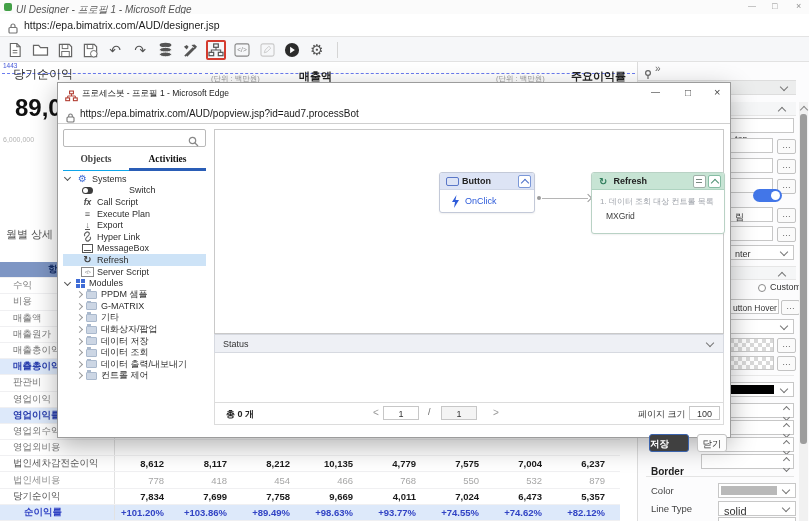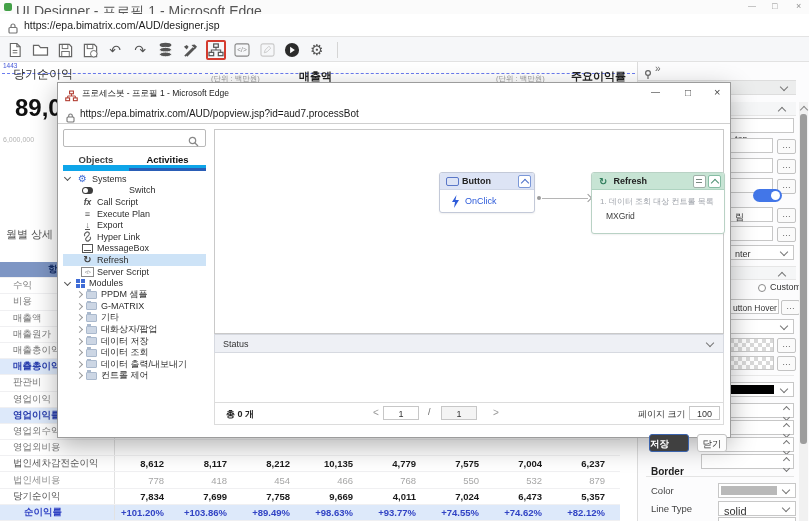--- a/index.html
+++ b/index.html
@@ -74,21 +74,21 @@
     border-bottom:1px solid #cfd6e6;border-radius:2px 2px 0 0;position:relative;}
   .minibox{position:absolute;width:11px;height:11px;border:1px solid #9db4dd;background:#fff;border-radius:2px;top:2px;}
 </style>
 </head>
 <body>
 
 <div id="screen">
 
   <div class="abs" style="left:0;top:0;width:809px;height:14px;background:#fbfbfb;">
     <span class="abs" style="left:4px;top:3px;width:8px;height:8px;background:#43a047;border-radius:2px;"></span>
-    <span class="abs" style="left:16px;top:2.5px;font-size:14px;color:#555;">UI Designer - 프로필 1 - Microsoft Edge</span>
+    <span class="abs" style="left:16px;top:2.5px;font-size:10px;color:#555;font-style:italic;">UI Designer - 프로필 1 - Microsoft Edge</span>
     <span class="abs" style="left:748px;top:1px;font-size:8px;color:#909090;">—</span>
     <span class="abs" style="left:772px;top:1px;font-size:9px;color:#909090;">□</span>
     <span class="abs" style="left:796px;top:1px;font-size:9px;color:#909090;">×</span>
   </div>
   <div class="abs" style="left:0;top:14px;width:809px;height:23px;background:#fff;border-bottom:1px solid #e3e3e3;box-sizing:border-box;">
     <span class="abs" style="left:8px;top:6px;"><svg width="10" height="11">
           <rect x="1" y="4.5" width="8" height="5.5" rx="1" fill="none" stroke="#777" stroke-width="1.2"></rect>
           <path d="M3 4.5V3a2 2 0 0 1 4 0v1.5" fill="none" stroke="#777" stroke-width="1.2"></path>
         </svg></span>
     <span class="abs" style="left:24px;top:5px;font-size:10.5px;color:#1b1b1b;">https://epa.bimatrix.com/AUD/designer.jsp</span>
@@ -391,21 +391,21 @@
       <span class="abs" style="left:22px;top:4px;font-size:10px;color:#1b1b1b;">https://epa.bimatrix.com/AUD/popview.jsp?id=aud7.processBot</span>
     </div>
 
     <div class="fld" style="left:5px;top:46px;width:143px;height:18px;border-radius:2px;border-color:#b9b9b9;">
       <span class="abs" style="right:6px;top:3px;"><svg width="11" height="11">
             <circle cx="4.5" cy="4.5" r="3.2" fill="none" stroke="#888" stroke-width="1.2"></circle>
             <path d="M7 7l3 3" stroke="#888" stroke-width="1.2"></path>
           </svg></span>
     </div>
 
-    <div class="abs" style="left:5px;top:68px;width:143px;height:20px;border-bottom:6px solid #0ea5e9;box-sizing:border-box;">
+    <div class="abs" style="left:5px;top:68px;width:143px;height:20px;border-bottom:1px solid #0ea5e9;box-sizing:border-box;font-family:Liberation Serif, serif;">
       <span class="abs" style="left:0;top:3px;width:66px;text-align:center;font-size:9.5px;font-weight:bold;color:#444;">Objects</span>
       <span class="abs" style="left:66px;top:3px;width:77px;text-align:center;font-size:9.5px;font-weight:bold;color:#111;">Activities</span>
       <span class="abs" style="left:66px;top:17px;width:77px;height:2.5px;background:#2a5db6;"></span>
     </div>
 
     <div id="tree">
         <div class="trow">
           <i class="cd"></i>
           <span class="ic gear">⚙</span>
           <span>Systems</span>

